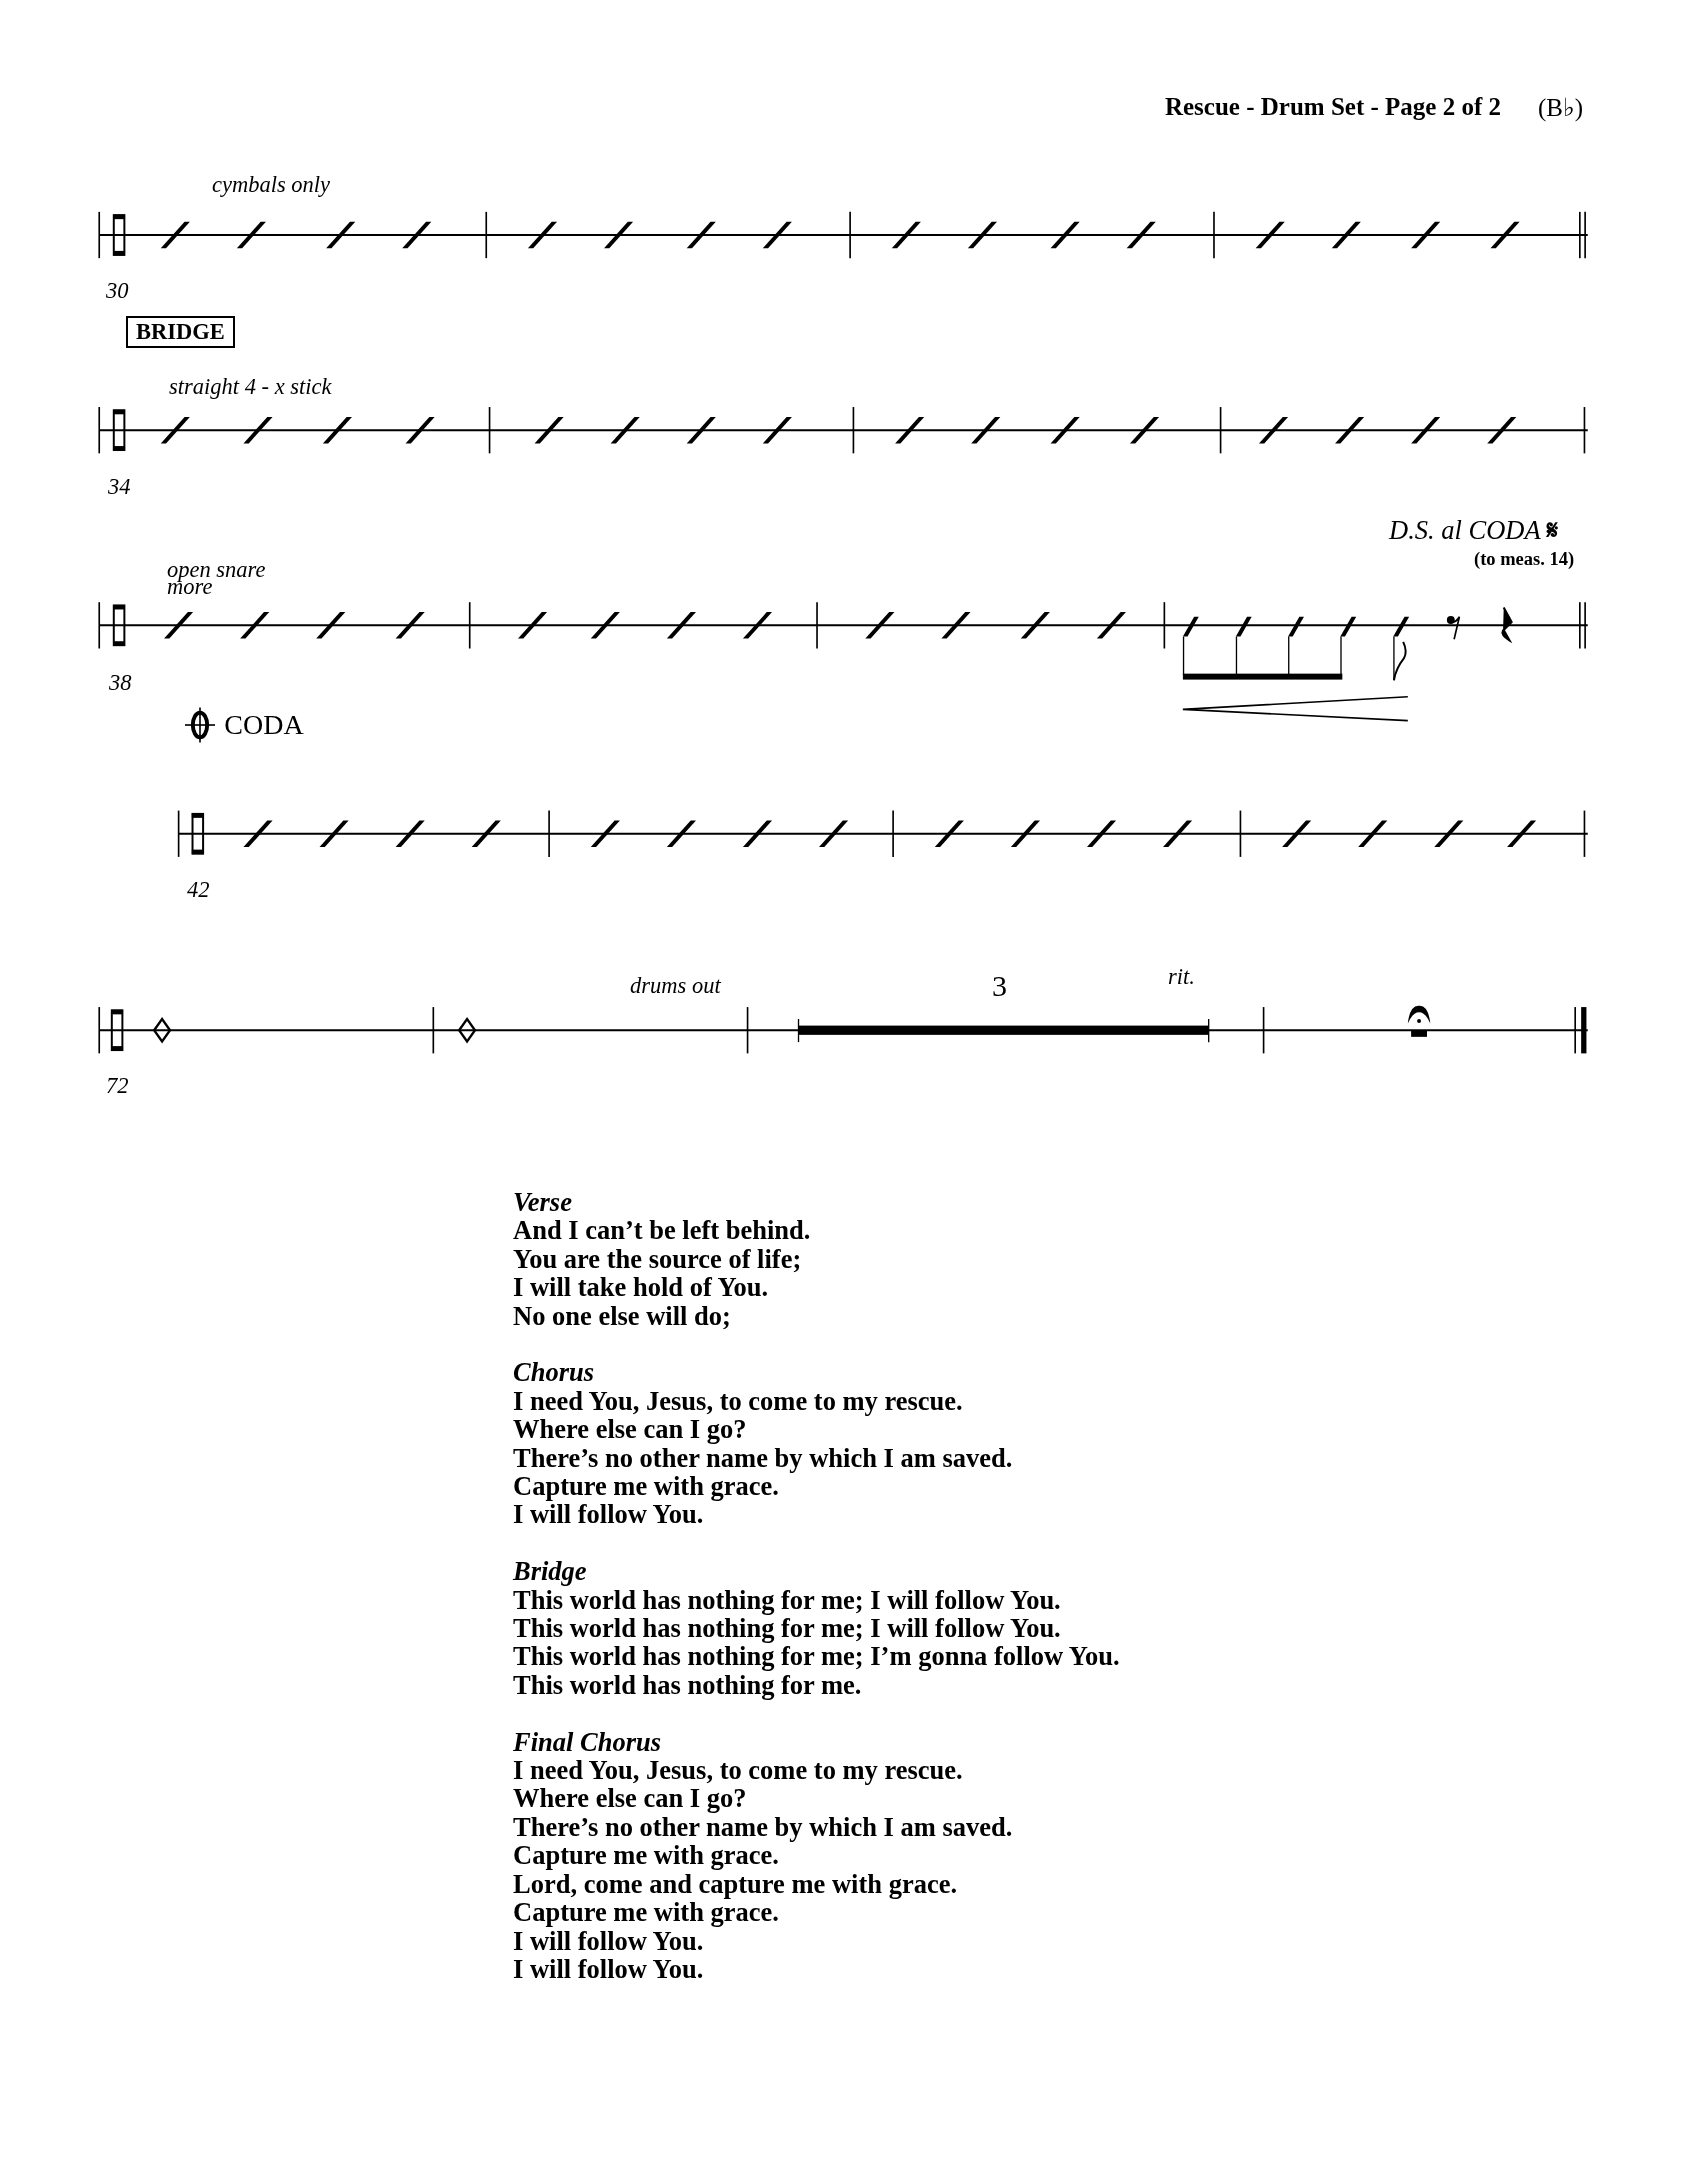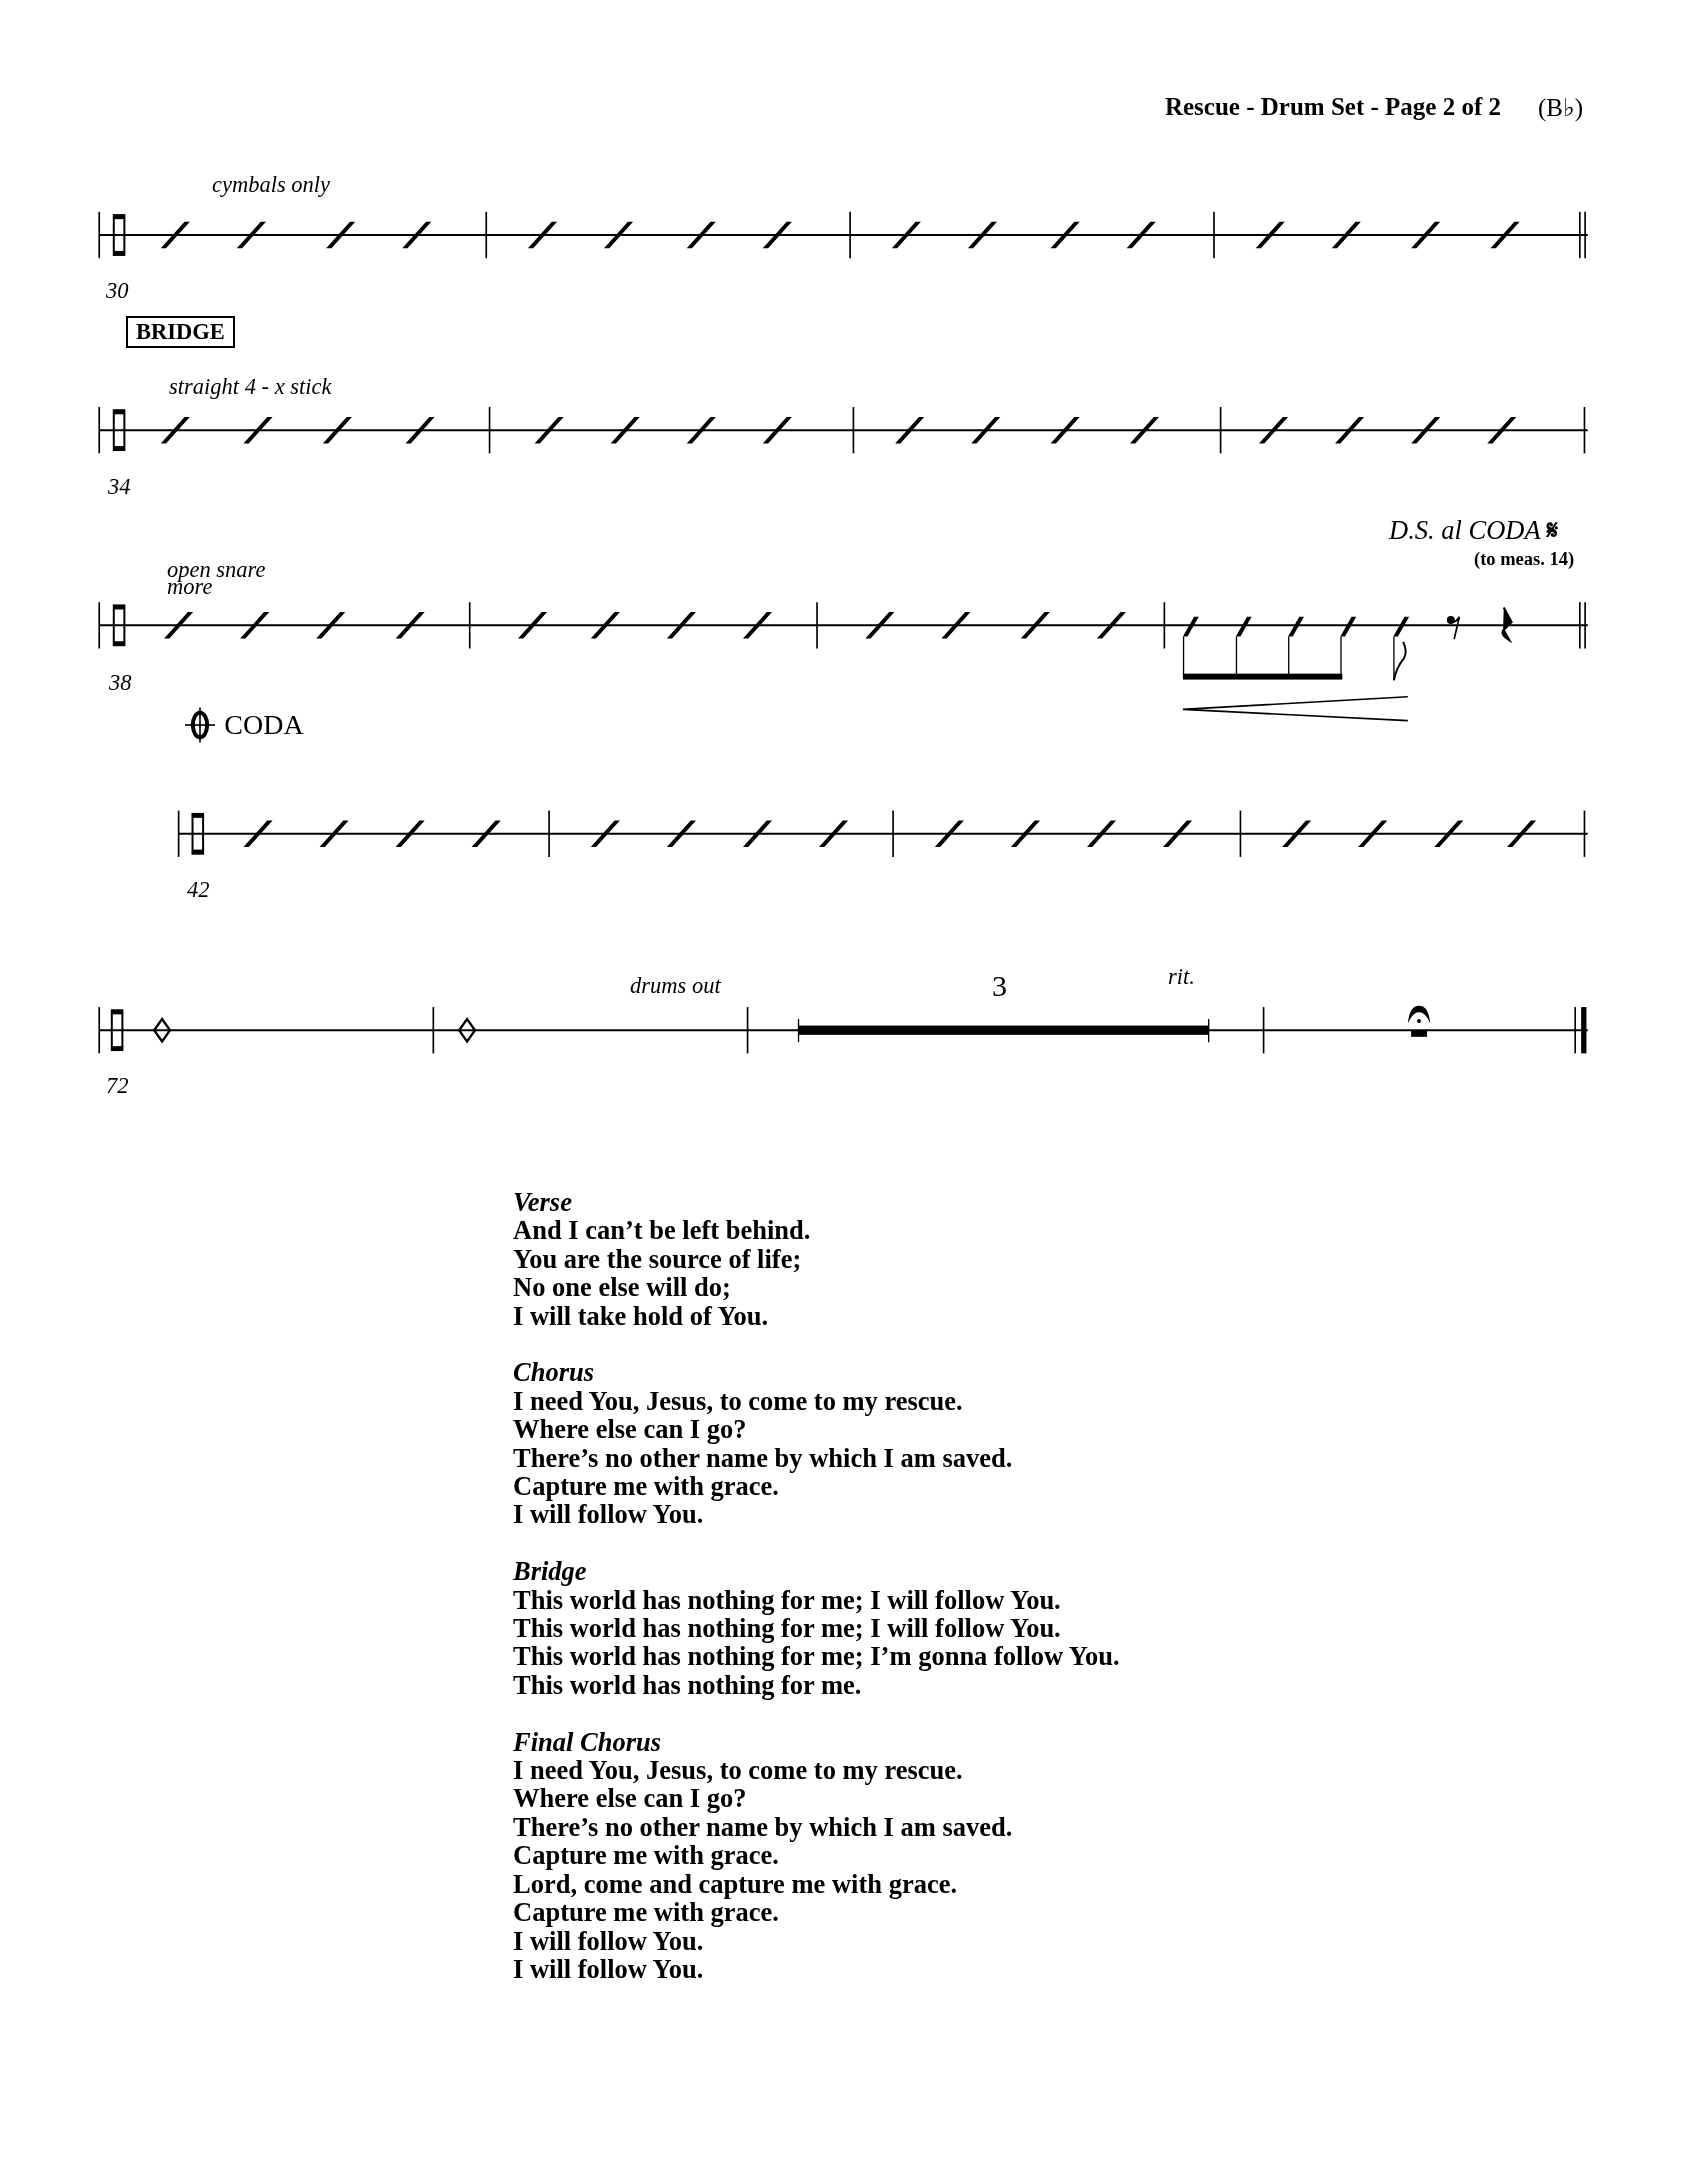--- a/index.html
+++ b/index.html
@@ -227,22 +227,22 @@
 <div class="abs expr" style="top:976px; left:630px;">drums out</div>
 <div class="abs tuplet">3</div>
 <div class="abs expr" style="top:967px; left:1168px;text-align:center;">rit.</div>
 <div class="abs mnum" style="top:1073px; left:106px;">72</div>
 
 <div class="abs lyrics">
   <div class="section">
     <div class="heading">Verse</div>
     <div>And I can’t be left behind.</div>
     <div>You are the source of life;</div>
+    <div>I will take hold of You.</div>
     <div>No one else will do;</div>
-    <div>I will take hold of You.</div>
   </div>
   <div class="section">
     <div class="heading">Chorus</div>
     <div>I need You, Jesus, to come to my rescue.</div>
     <div>Where else can I go?</div>
     <div>There’s no other name by which I am saved.</div>
     <div>Capture me with grace.</div>
     <div>I will follow You.</div>
   </div>
   <div class="section">

